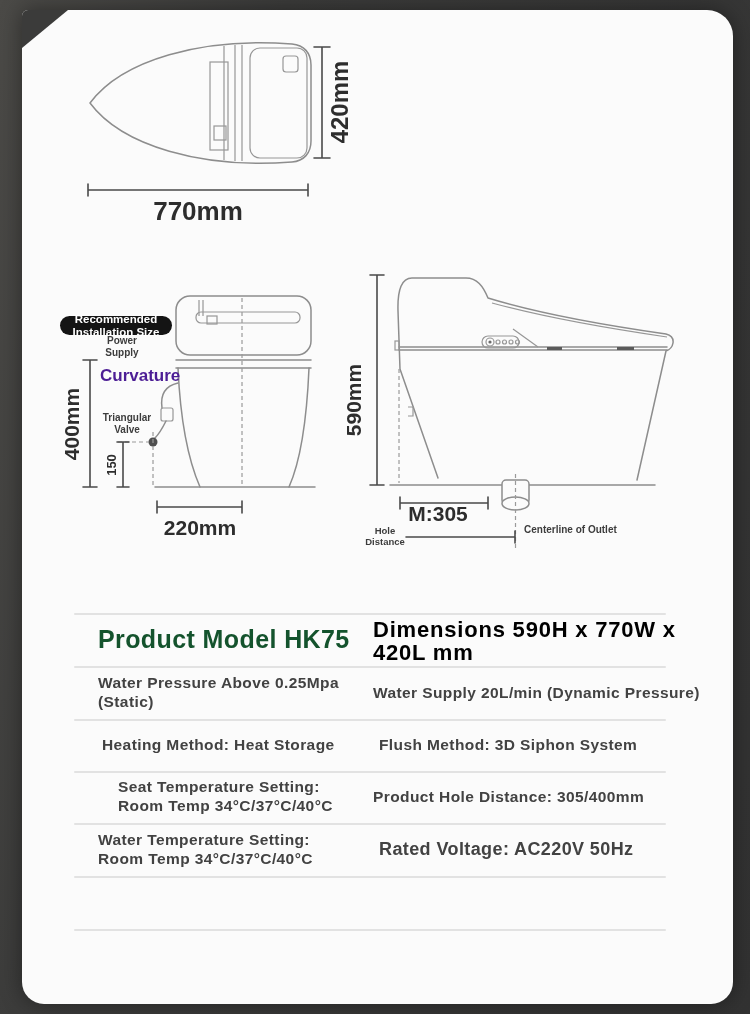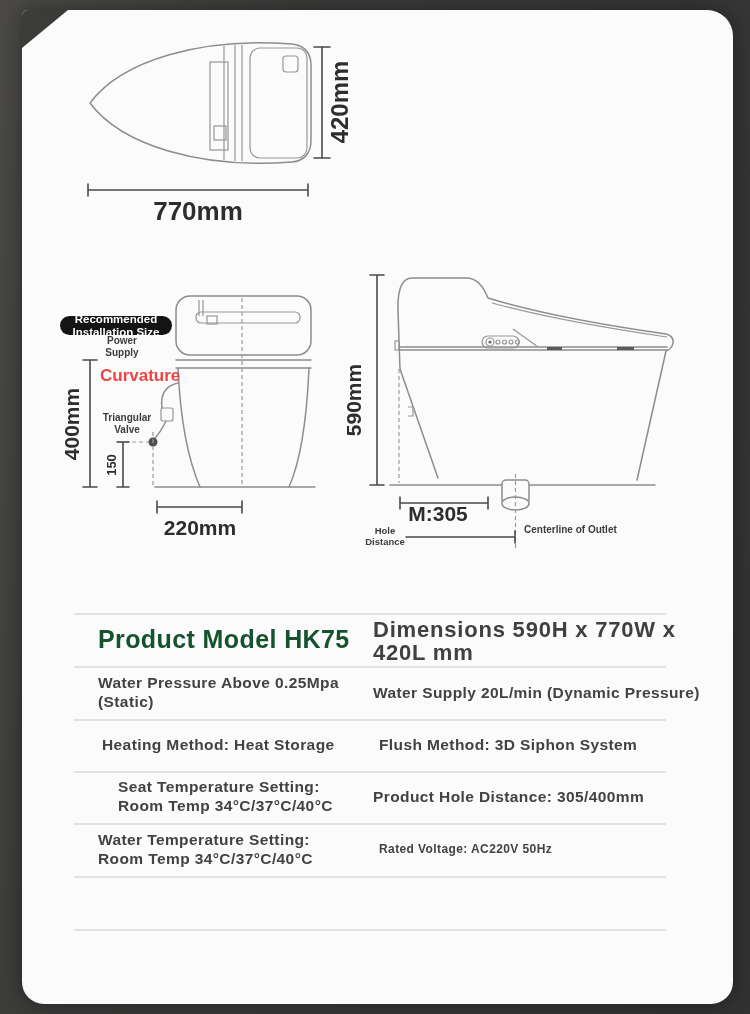--- a/index.html
+++ b/index.html
@@ -93,21 +93,21 @@
 
     <path class="dim" d="M28,70 V197 M21,70 H35 M21,197 H35"></path>
 
     <path class="dim" d="M61,152 V197 M55,152 H67 M55,197 H67"></path>
 
     <path class="dim" d="M95,217 H180 M95,211 V223 M180,211 V223"></path>
   </svg>
 
   <div class="smalltext" style="left:71px;top:325px;width:58px;">Power
 Supply</div>
-  <div class="dimtext" style="left:78px;top:356px;font-size:17px;color:#ef4444;">Curvature</div>
+  <div class="dimtext" style="left:78px;top:356px;font-size:17px;color:#4c1d95;">Curvature</div>
   <div class="smalltext" style="left:75px;top:402px;width:60px;">Triangular
 Valve</div>
   <div class="dimtext vlabel" style="left:50px;top:414px;font-size:21px;">400mm</div>
   <div class="dimtext vlabel" style="left:89px;top:455px;font-size:13px;">150</div>
   <div class="dimtext" style="left:118px;top:506px;width:120px;font-size:21px;text-align:center;">220mm</div>
 
   <svg style="left:320px;top:255px;" width="350" height="300" viewBox="0 0 350 300">
 
     <path class="dim" d="M35,10 V220 M28,10 H42 M28,220 H42"></path>
 
@@ -147,33 +147,33 @@
 
   <div class="divider" style="top:603px;"></div>
   <div class="divider" style="top:656px;"></div>
   <div class="divider" style="top:709px;"></div>
   <div class="divider" style="top:761px;"></div>
   <div class="divider" style="top:813px;"></div>
   <div class="divider" style="top:866px;"></div>
   <div class="divider" style="top:919px;"></div>
 
   <div class="cell" style="left:76px;top:603px;height:53px;line-height:53px;font-size:25px;color:#14532d;">Product Model HK75</div>
-  <div class="cell" style="left:351px;top:608px;width:362px;font-size:22px;line-height:23px;color:#404040;letter-spacing:.8px;">Dimensions 590H x 770W x
+  <div class="cell" style="left:351px;top:608px;width:362px;font-size:22px;line-height:23px;color:#000000;letter-spacing:.8px;">Dimensions 590H x 770W x
 420L mm</div>
 
   <div class="cell" style="left:76px;top:663px;width:290px;font-size:15.5px;line-height:19px;">Water Pressure Above 0.25Mpa
 (Static)</div>
   <div class="cell" style="left:351px;top:656px;height:49px;line-height:53px;font-size:15.5px;text-align:center;">Water Supply 20L/min (Dynamic Pressure)</div>
 
   <div class="cell" style="left:80px;top:709px;height:52px;line-height:52px;font-size:15.5px;">Heating Method: Heat Storage</div>
   <div class="cell" style="left:357px;top:709px;height:52px;line-height:52px;font-size:15.5px;">Flush Method: 3D Siphon System</div>
 
   <div class="cell" style="left:76px;top:767px;width:290px;font-size:15.5px;line-height:19px;margin-left:20px;">Seat Temperature Setting:
 Room Temp 34°C/37°C/40°C</div>
   <div class="cell" style="left:351px;top:761px;height:52px;line-height:52px;font-size:15.5px;">Product Hole Distance: 305/400mm</div>
 
   <div class="cell" style="left:76px;top:820px;width:290px;font-size:15.5px;line-height:19px;">Water Temperature Setting:
 Room Temp 34°C/37°C/40°C</div>
-  <div class="cell" style="left:357px;top:813px;height:53px;line-height:53px;font-size:12px;">Rated Voltage: AC220V 50Hz</div>
+  <div class="cell" style="left:357px;top:813px;height:53px;line-height:53px;font-size:18px;">Rated Voltage: AC220V 50Hz</div>
 
 
 
 </div>
 
 </body></html>

